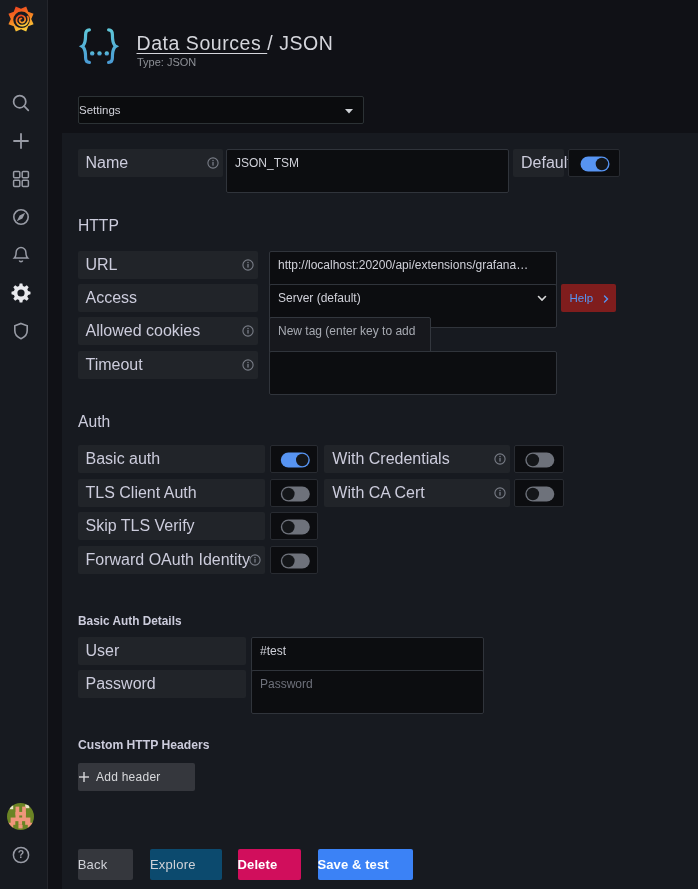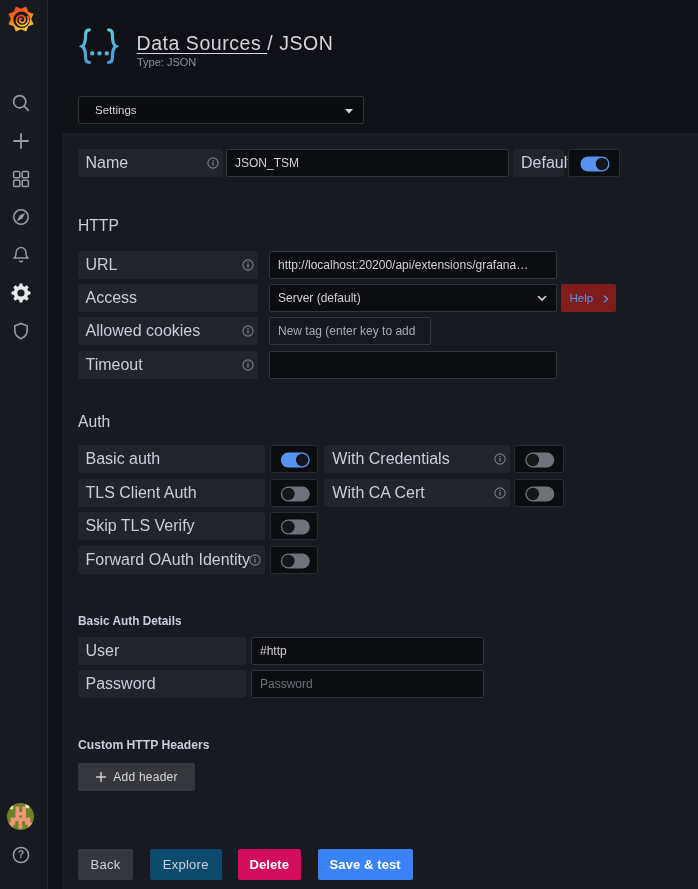--- a/index.html
+++ b/index.html
@@ -1,24 +1,24 @@
 <!DOCTYPE html>
 <html><head><meta charset="utf-8"><style>
 *{margin:0;padding:0;box-sizing:border-box}
 html,body{width:698px;height:889px;background:#101116;font-family:"Liberation Sans",sans-serif;overflow:hidden}
 .abs{position:absolute}
 #sidebar{position:absolute;left:0;top:0;width:48px;height:889px;background:#171a20;border-right:1px solid #24262c}
 #form{position:absolute;left:62px;top:133px;width:636px;height:756px;background:#171a20}
 .lbl{position:absolute;height:28px;background:#212429;border-radius:2px;color:#ccccdc;font-size:16px;font-weight:500;line-height:28px;padding-left:8px;white-space:nowrap}
-.inp{position:absolute;height:28px;background:#0c0d10;border:1px solid #30343b;border-radius:2px;color:#d0d1d9;font-size:12px;line-height:26px;padding-left:8px;white-space:nowrap;overflow:hidden}
+.inp{position:absolute;height:44px;background:#0c0d10;border:1px solid #30343b;border-radius:2px;color:#d0d1d9;font-size:12px;line-height:26px;padding-left:8px;white-space:nowrap;overflow:hidden}
 .info{position:absolute}
 .tbox{position:absolute;background:#0c0d10;border:1px solid #282b31;border-radius:2px}
 .h3{position:absolute;color:#ccccdc;font-size:17.2px;font-weight:400;line-height:22px;transform:scaleX(0.91);transform-origin:0 0}
 .h6{position:absolute;color:#ccccdc;font-size:13.5px;font-weight:700;line-height:14px;transform-origin:0 0}
-.btn{position:absolute;height:31px;border-radius:2px;color:#d0d2d8;font-size:13px;letter-spacing:0.25px;font-weight:500;text-align:center;line-height:31px}
+.btn{position:absolute;height:31px;border-radius:2px;color:#d0d2d8;font-size:13px;letter-spacing:0.25px;font-weight:500;text-align:left;line-height:31px}
 .sic{position:absolute;left:10.5px}
 </style></head><body>
 <div id="sidebar">
 <svg class="abs" style="left:7px;top:5px" width="28" height="28" viewBox="0 0 28 28">
 <defs>
         <linearGradient id="lg" x1="0.2" y1="0" x2="0.55" y2="1">
           <stop offset="0" stop-color="#ee3f1f"></stop>
           <stop offset="0.5" stop-color="#f58021"></stop>
           <stop offset="1" stop-color="#fccf3a"></stop>
         </linearGradient>
@@ -92,21 +92,21 @@
 <g fill="none" stroke="url(#ds)" stroke-width="3.2" stroke-linecap="round">
 <path d="M13.4 8.8 C10.4 8.8 9.6 10.8 9.6 13.8 C9.6 17.6 9.4 21.8 7.4 24.2 C6.8 24.9 6.1 25.3 6.1 25.3 C6.1 25.3 6.8 25.7 7.4 26.4 C9.4 28.8 9.6 33 9.6 36.8 C9.6 39.8 10.4 41.4 13.4 41.4"></path>
 <path d="M32.6 8.8 C35.6 8.8 36.4 10.8 36.4 13.8 C36.4 17.6 36.6 21.8 38.6 24.2 C39.2 24.9 39.9 25.3 39.9 25.3 C39.9 25.3 39.2 25.7 38.6 26.4 C36.6 28.8 36.4 33 36.4 36.8 C36.4 39.8 35.6 41.4 32.6 41.4"></path>
 </g>
 <circle cx="16.2" cy="32.4" r="2.2" fill="url(#ds)"></circle>
       <circle cx="23.5" cy="32.4" r="2.2" fill="url(#ds)"></circle>
       <circle cx="30.8" cy="32.4" r="2.2" fill="url(#ds)"></circle>
 </svg></div>
 <div class="abs" style="left:136.5px;top:31.8px;font-size:19.5px;letter-spacing:0.55px;line-height:22px;color:#d5d6dc;font-weight:400;white-space:pre"><span style="text-decoration:underline;text-underline-offset:3px">Data Sources </span>/ JSON</div>
 <div class="abs" style="left:137px;top:55.5px;font-size:11px;line-height:13px;color:#8e9197">Type: JSON</div>
-<div class="abs" style="left:78px;top:96px;width:286px;height:28px;background:#0b0c0e;border:1px solid #2c3235;border-radius:2px;color:#d0d1d9;font-size:11.5px;font-weight:500;line-height:26px;padding-left:16px">Settings
+<div class="abs" style="left:78px;top:96px;width:286px;height:28px;background:#0b0c0e;border:1px solid #2c3235;border-radius:2px;color:#d0d1d9;font-size:11.5px;font-weight:500;line-height:26px;padding-left:0">Settings
 <svg class="abs" style="right:10px;top:12px" width="8" height="5" viewBox="0 0 8 5">
       <path d="M0 0 L8 0 L4 4.6 Z" fill="#cfd2d6"></path>
     </svg>
 </div>
 <div id="form">
 <div class="lbl" style="left:15.5px;top:16.3px;width:145px">Name<svg class="info" style="right:4px;top:8px" width="12" height="12" viewBox="0 0 12 12">
         <circle cx="6" cy="6" r="5.1" fill="none" stroke="#797d87" stroke-width="1.1"></circle>
         <rect x="5.35" y="5" width="1.3" height="3.6" fill="#797d87"></rect>
         <rect x="5.35" y="2.9" width="1.3" height="1.3" fill="#797d87"></rect>
       </svg></div>
@@ -189,21 +189,21 @@
         <rect x="5.35" y="5" width="1.3" height="3.6" fill="#797d87"></rect>
         <rect x="5.35" y="2.9" width="1.3" height="1.3" fill="#797d87"></rect>
       </svg></div>
 <div class="tbox" style="left:452px;top:345.8px;width:49.6px;height:28px">
 <svg width="49.6" height="28" viewBox="0 0 49.6 28">
         <rect x="10.3" y="6.4" width="29" height="15.2" rx="7.6" fill="#6e727b"></rect>
         <circle cx="17.9" cy="14.0" r="6.2" fill="#141619"></circle>
       </svg></div>
 <div class="h6" style="left:15.5px;top:481px;transform:scaleX(0.877)">Basic Auth Details</div>
 <div class="lbl" style="left:15.5px;top:504px;width:168.5px">User</div>
-<div class="inp" style="left:189px;top:504px;width:233px">#http</div>
+<div class="inp" style="left:189px;top:504px;width:233px">#test</div>
 <div class="lbl" style="left:15.5px;top:536.7px;width:168.5px">Password</div>
 <div class="inp" style="left:189px;top:536.7px;width:233px;color:#6e717b">Password</div>
 <div class="h6" style="left:15.5px;top:605px;transform:scaleX(0.9)">Custom HTTP Headers</div>
 <div class="btn" style="left:16px;top:630px;width:117px;height:28px;line-height:28px;background:#35373d;font-size:12px;font-weight:500;color:#d8d9dc">
 <svg style="vertical-align:-2px;margin-right:6px" width="12" height="12" viewBox="0 0 12 12">
         <line x1="6" y1="1" x2="6" y2="11" stroke="#d8d9dc" stroke-width="1.4"></line>
         <line x1="1" y1="6" x2="11" y2="6" stroke="#d8d9dc" stroke-width="1.4"></line>
       </svg>Add header</div>
 <div class="btn" style="left:15.7px;top:715.8px;width:55.7px;background:#35373d">Back</div>
 <div class="btn" style="left:87.9px;top:715.8px;width:71.7px;background:#0c4a6e">Explore</div>

